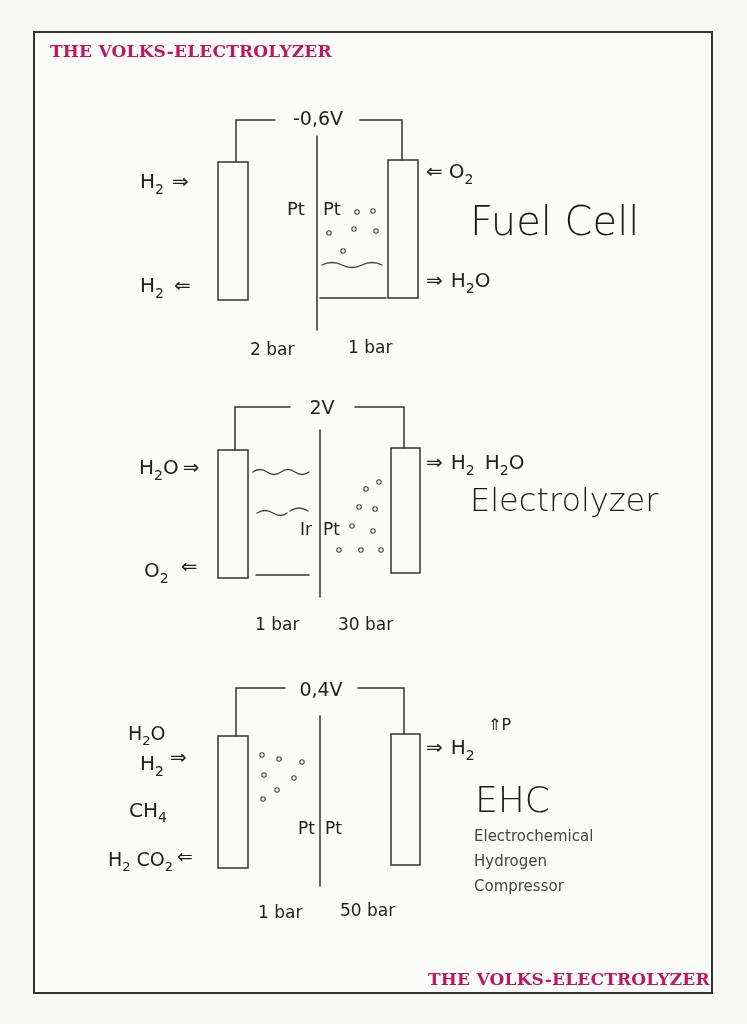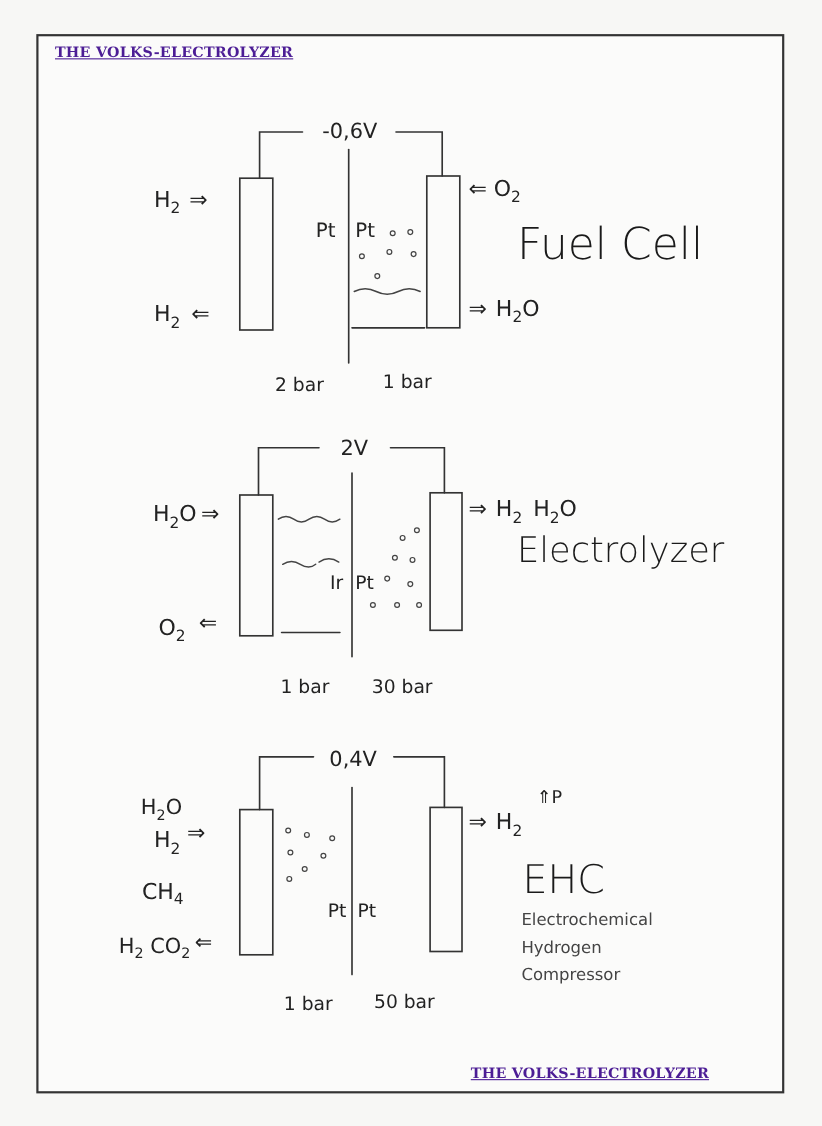--- a/index.html
+++ b/index.html
@@ -1,18 +1,18 @@
 <!DOCTYPE html>
 <html><head>
 <meta charset="utf-8">
 <style>
   html, body { margin: 0; padding: 0; background: #f7f7f5; }
   body { width: 747px; height: 1024px; position: relative; overflow: hidden; font-family: "DejaVu Sans", sans-serif; }
   .frame { position: absolute; left: 33px; top: 31px; width: 680px; height: 963px; border: 2px solid #333; background: #fbfbfa; box-sizing: border-box; }
-  .title { position: absolute; font-family: "DejaVu Serif", serif; font-weight: bold; font-size: 13px; color: #4c1d95; letter-spacing: 0.2px; white-space: nowrap; text-decoration: underline; }
+  .title { position: absolute; font-family: "DejaVu Serif", serif; font-weight: bold; font-size: 17px; color: #be185d; letter-spacing: 0.2px; white-space: nowrap; }
   svg { position: absolute; left: 0; top: 0; }
   .hw { font-family: "DejaVu Sans", sans-serif; fill: #222; }
   .big { font-family: "DejaVu Sans", sans-serif; fill: #1a1a1a; font-weight: 300; }
   .sub { font-family: "DejaVu Sans", sans-serif; fill: #444; }
 </style>
 </head>
 <body>
 
 <div class="frame"></div>
 <div class="title" style="left:50px; top:41px;">THE VOLKS-ELECTROLYZER</div>

